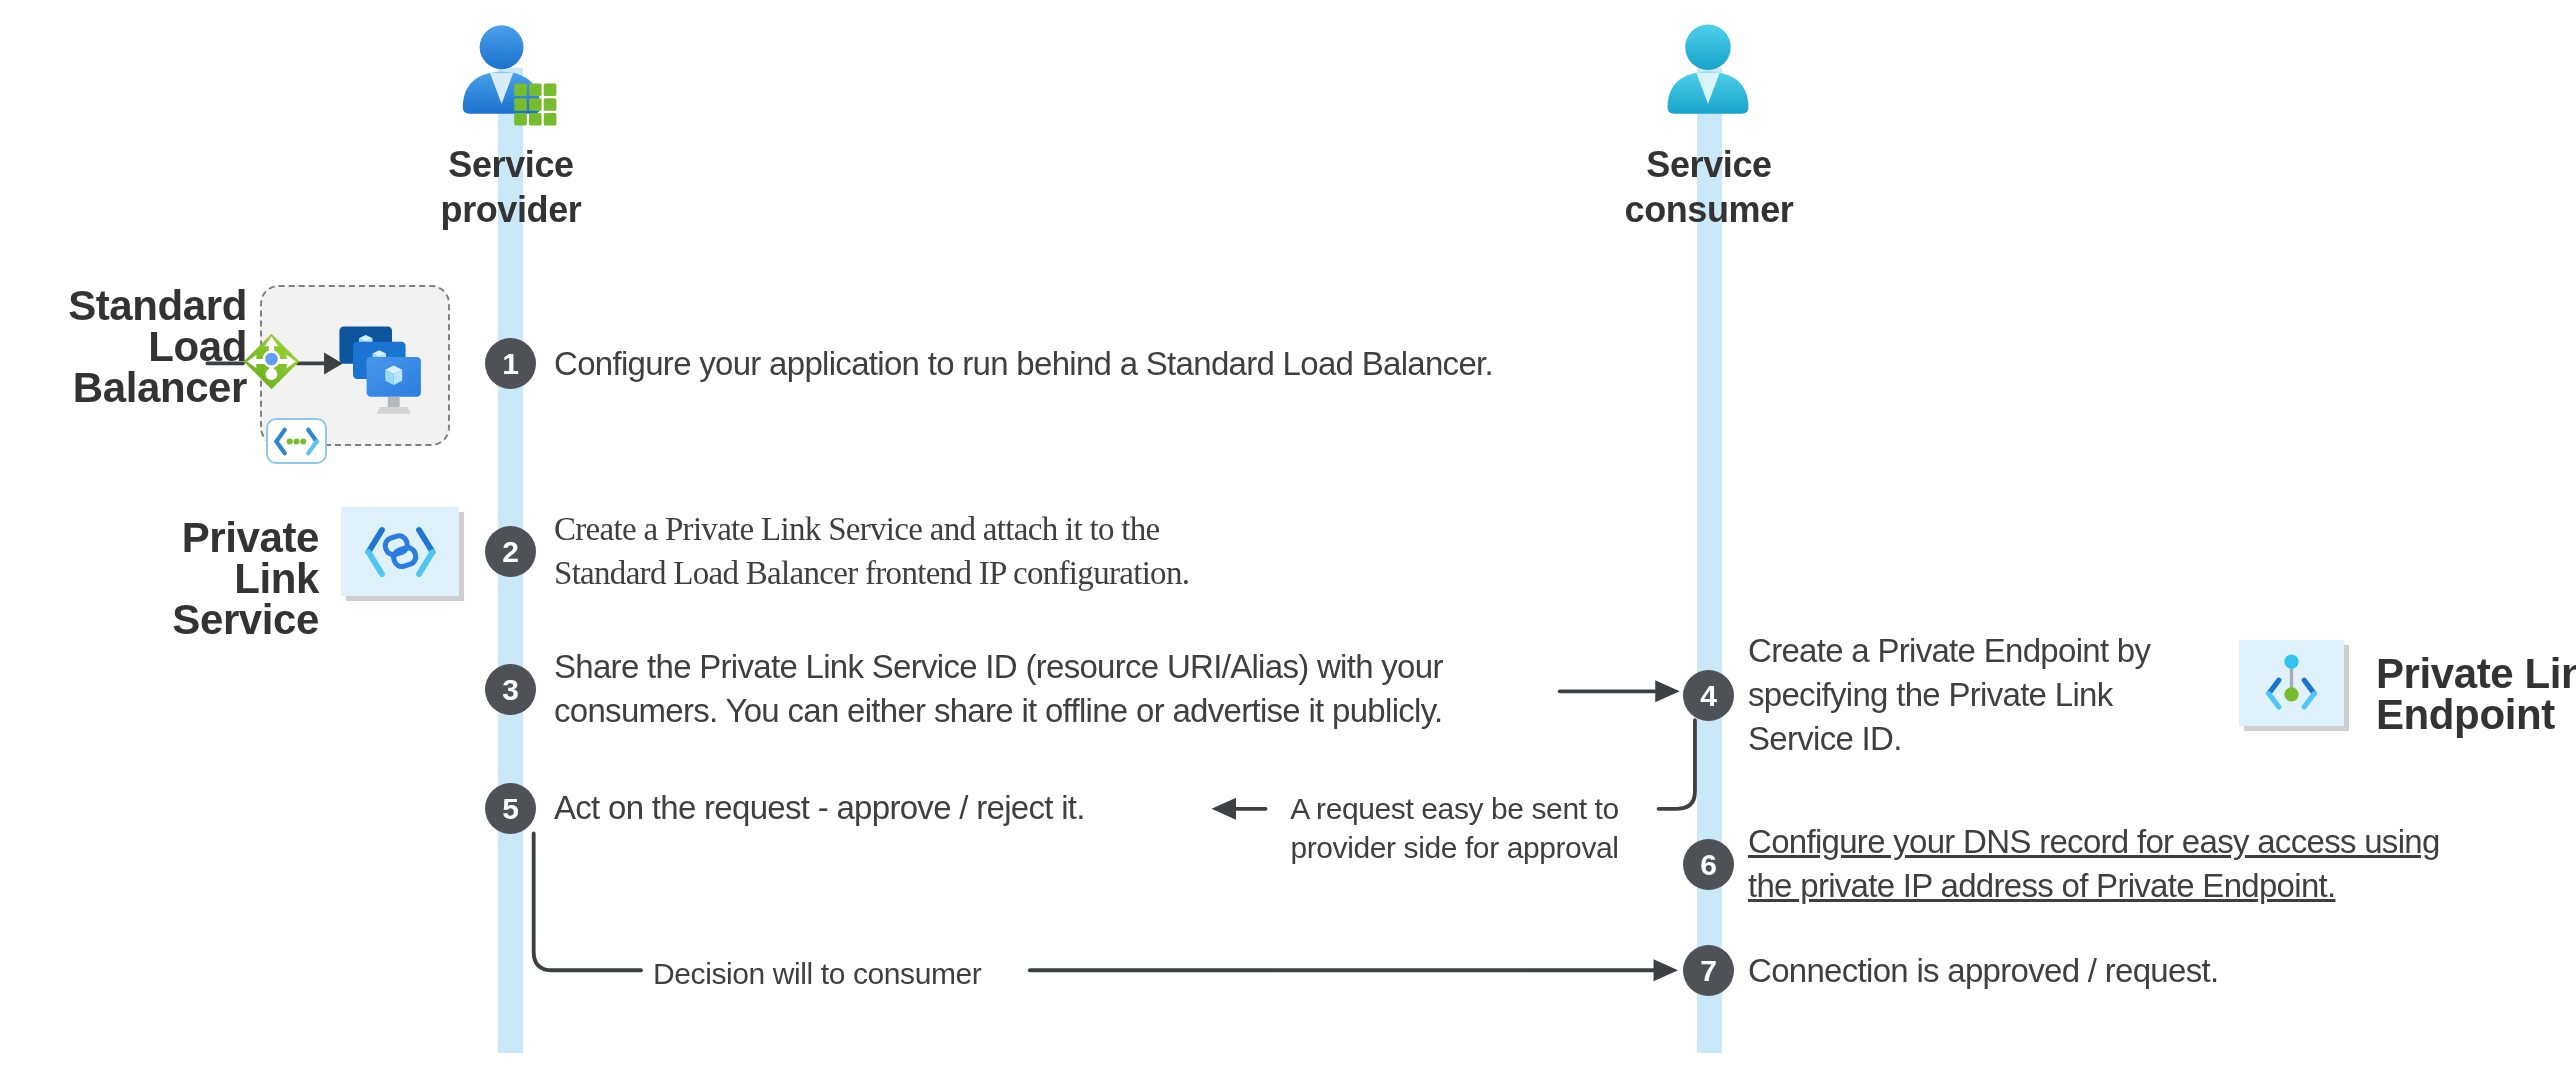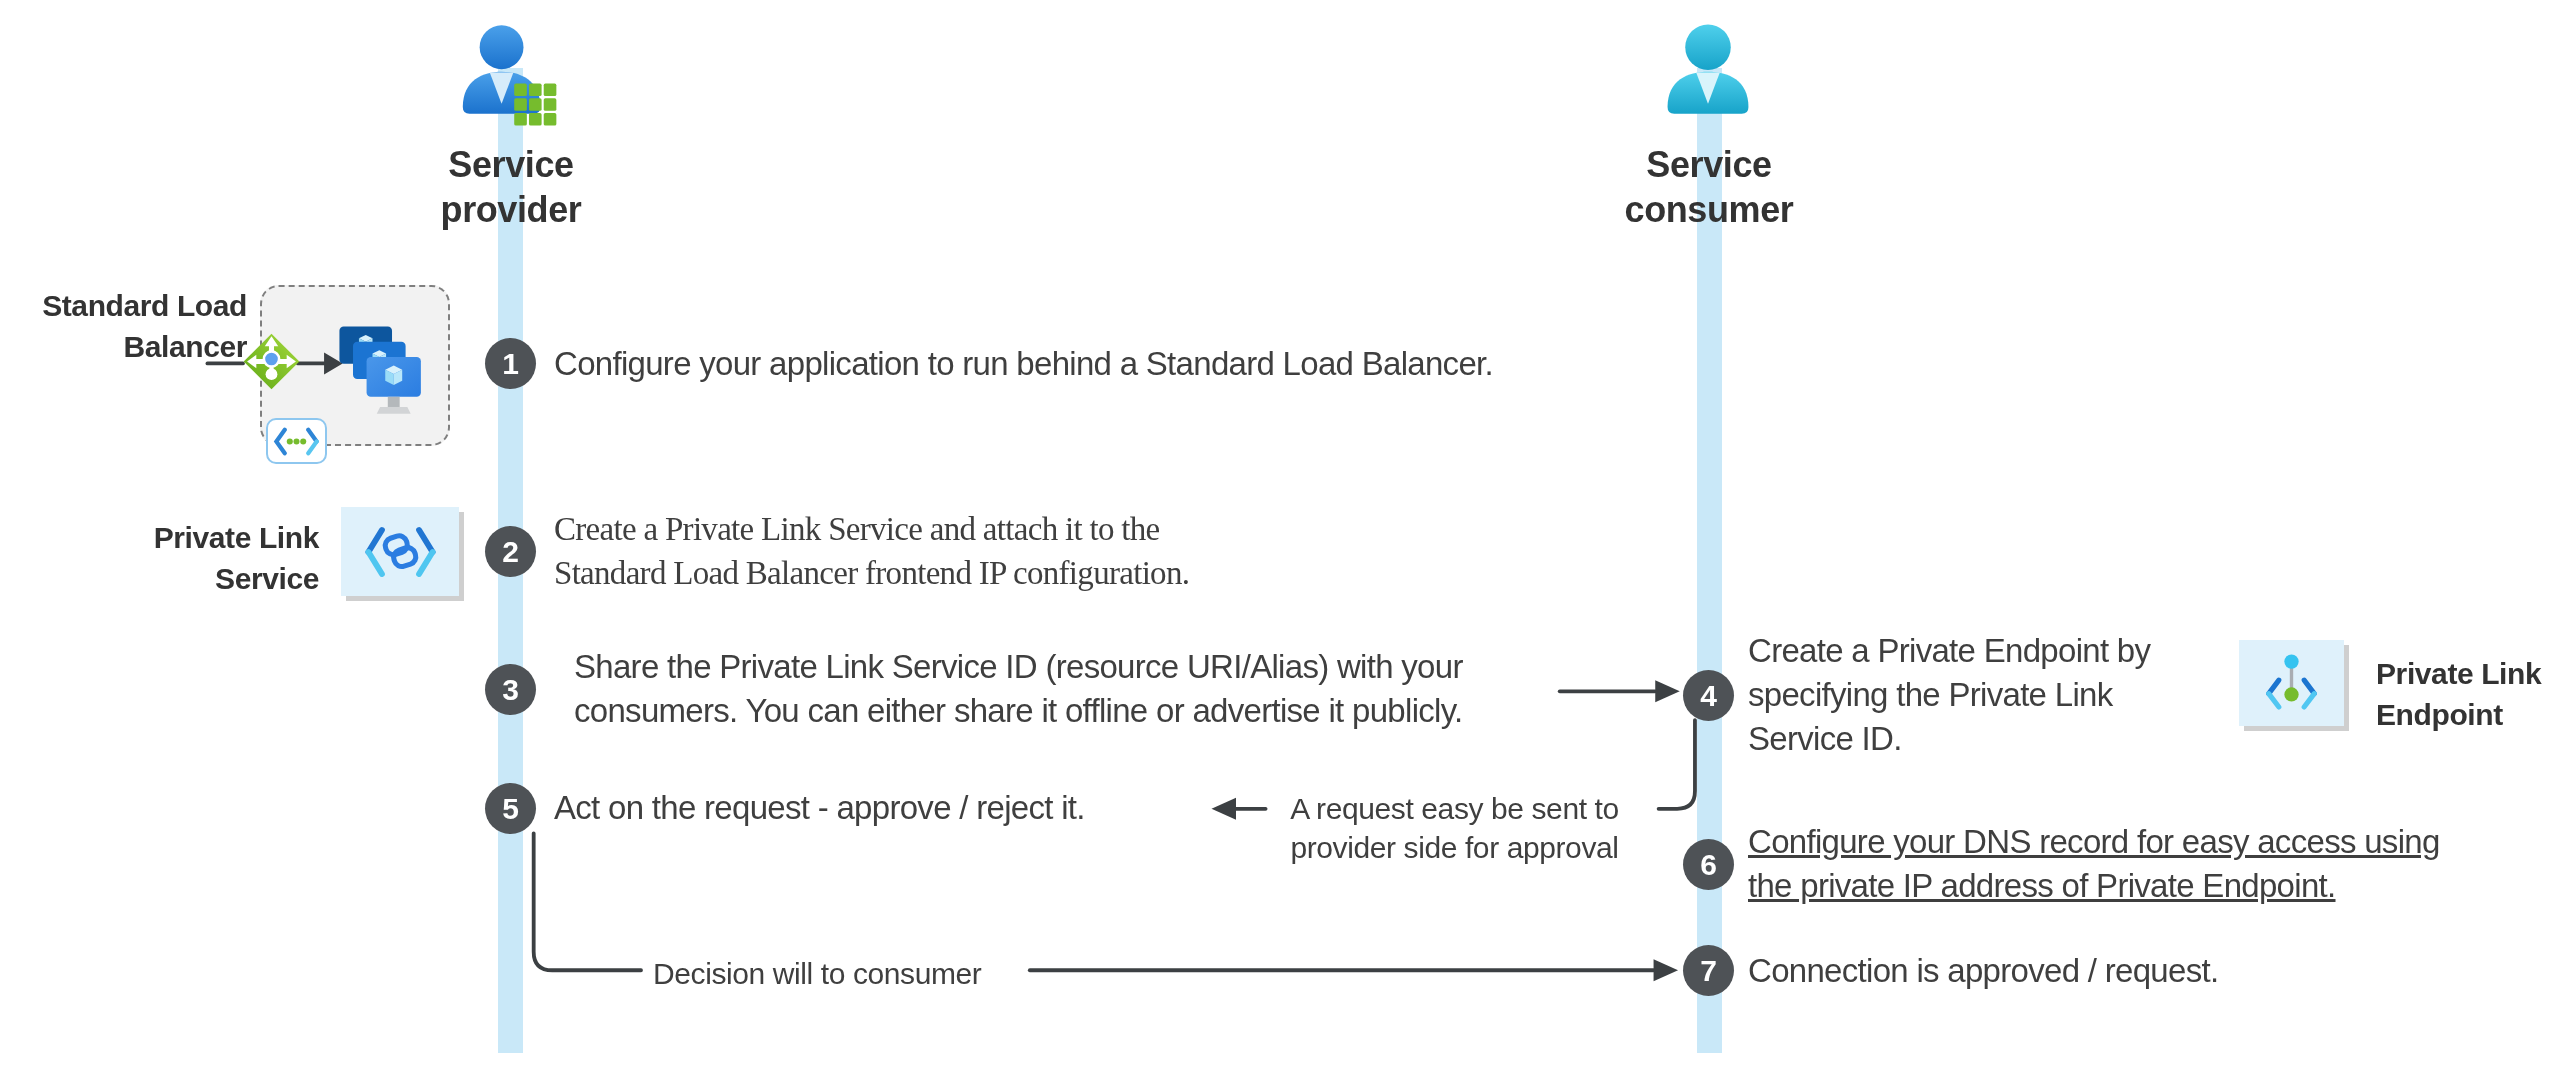--- a/index.html
+++ b/index.html
@@ -11,21 +11,21 @@
   }
   .abs{position:absolute;}
   .lane-line{
     width:25px;background:var(--line-blue,#c9e8f8);z-index:1;
   }
   .lane-label{
     text-align:center;font-weight:bold;font-size:36px;line-height:45px;
     color:var(--label-dark,#333333);white-space:pre-line;z-index:5;letter-spacing:-0.4px;
   }
   .res-label{
-    font-weight:bold;font-size:30px;line-height:41px;color:var(--label-dark,#333333);
+    font-weight:bold;font-size:42px;line-height:41px;color:var(--label-dark,#333333);
     white-space:pre-line;z-index:5;letter-spacing:-0.4px;
   }
   .step-circle{
     width:51px;height:51px;border-radius:50%;background:var(--circle-gray,#4e5256);
     color:#ffffff;font-size:30px;font-weight:bold;display:flex;align-items:center;justify-content:center;
     z-index:6;
   }
   .step-text{
     font-size:33px;line-height:44px;white-space:pre-line;z-index:5;letter-spacing:-0.7px;
   }
@@ -220,21 +220,21 @@
 <div class="abs step-circle" style="left:485px;top:526px;">2</div>
 <div class="abs step-circle" style="left:485px;top:664px;">3</div>
 <div class="abs step-circle" style="left:1683px;top:670px;">4</div>
 <div class="abs step-circle" style="left:485px;top:783px;">5</div>
 <div class="abs step-circle" style="left:1683px;top:839px;">6</div>
 <div class="abs step-circle" style="left:1683px;top:945px;">7</div>
 
 <div class="abs step-text" style="left:554px;top:342px;">Configure your application to run behind a Standard Load Balancer.</div>
 <div class="abs step-text" style="left:554px;top:507px;font-family:Liberation Serif, serif;">Create a Private Link Service and attach it to the
 Standard Load Balancer frontend IP configuration.</div>
-<div class="abs step-text" style="left:554px;top:645px;margin-left:20px;">Share the Private Link Service ID (resource URI/Alias) with your
+<div class="abs step-text" style="left:554px;top:645px;">Share the Private Link Service ID (resource URI/Alias) with your
 consumers. You can either share it offline or advertise it publicly.</div>
 <div class="abs step-text" style="left:1748px;top:629px;">Create a Private Endpoint by
 specifying the Private Link
 Service ID.</div>
 <div class="abs step-text" style="left:554px;top:786px;">Act on the request - approve / reject it.</div>
 <div class="abs step-text" style="left:1748px;top:820px;text-decoration:underline;">Configure your DNS record for easy access using
 the private IP address of Private Endpoint.</div>
 <div class="abs step-text" style="left:1748px;top:949px;">Connection is approved / request.</div>
 
 <div class="abs annot" style="left:1260px;top:789px;width:389px;text-align:center;">A request easy be sent to

